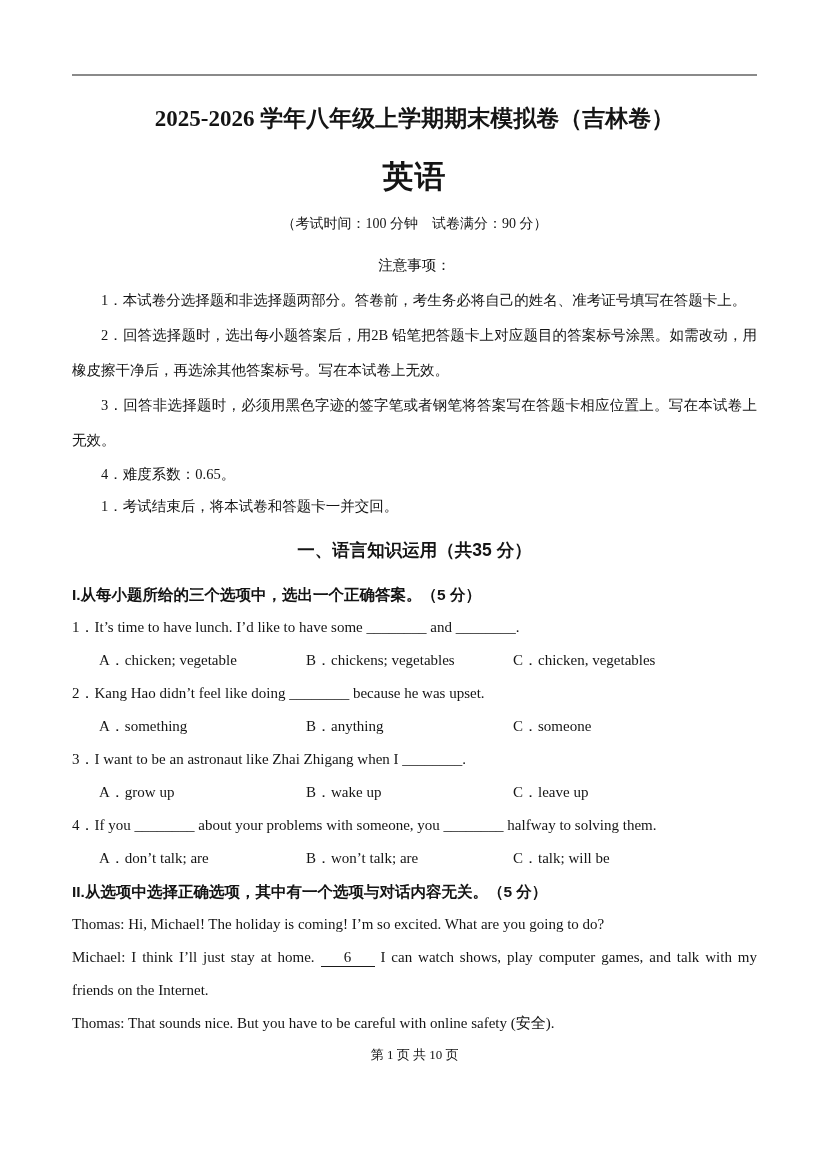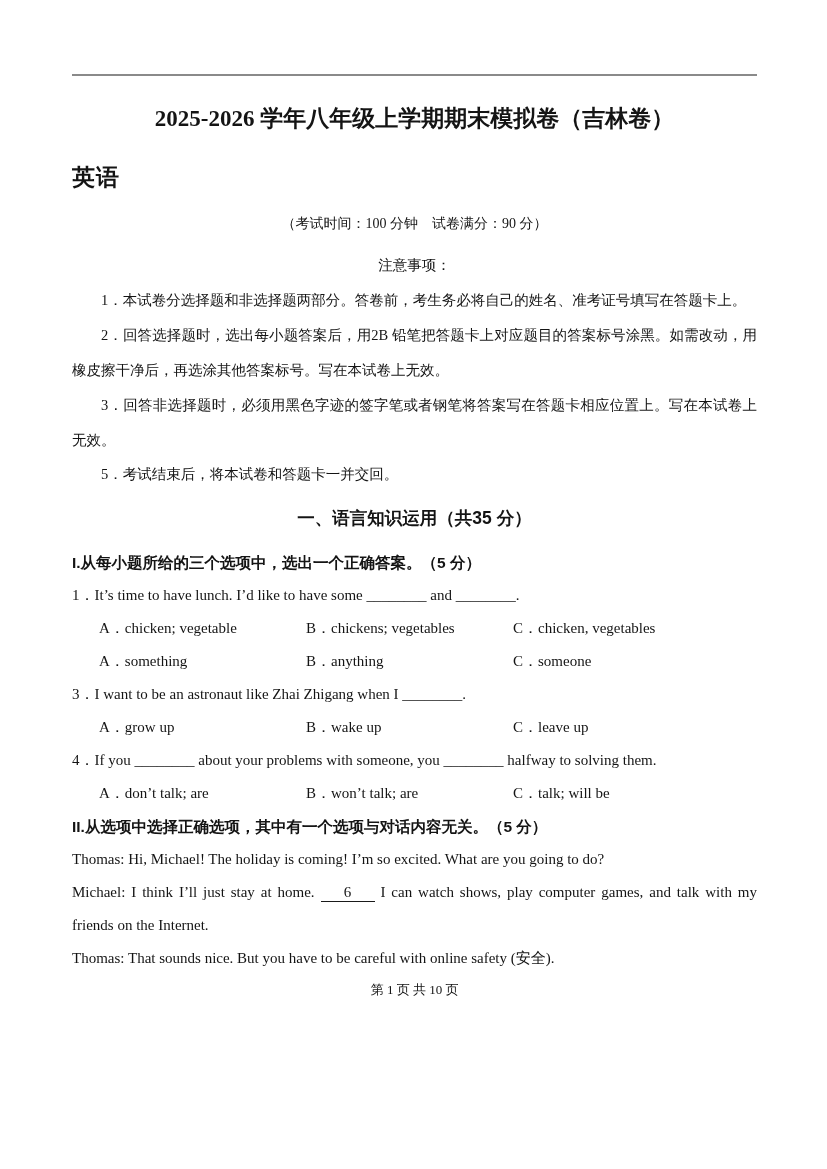--- a/index.html
+++ b/index.html
@@ -23,22 +23,22 @@
   .exam-title {
     margin: 28px 0 0 0;
     text-align: center;
     font-size: 23px;
     line-height: 30px;
     font-weight: bold;
     font-family: "Liberation Serif", "DejaVu Serif", serif;
   }
   .subject-title {
     margin: 22px 0 0 0;
-    text-align: left;
-    font-size: 23px;
+    text-align: center;
+    font-size: 31px;
     line-height: 42px;
     font-weight: 900;
     font-family: "Liberation Sans", "DejaVu Sans", sans-serif;
     letter-spacing: 1px;
   }
   .exam-info {
     margin: 16px 0 0 0;
     text-align: center;
     font-size: 14px;
     line-height: 20px;
@@ -109,37 +109,39 @@
 
   <h1 class="exam-title">2025-2026 学年八年级上学期期末模拟卷（吉林卷）</h1>
   <h2 class="subject-title">英语</h2>
   <p class="exam-info">（考试时间：100 分钟　试卷满分：90 分）</p>
 
   <div class="notice">
     <p class="notice-heading">注意事项：</p>
     <p class="indent">1．本试卷分选择题和非选择题两部分。答卷前，考生务必将自己的姓名、准考证号填写在答题卡上。</p>
     <p class="indent">2．回答选择题时，选出每小题答案后，用2B 铅笔把答题卡上对应题目的答案标号涂黑。如需改动，用橡皮擦干净后，再选涂其他答案标号。写在本试卷上无效。</p>
     <p class="indent">3．回答非选择题时，必须用黑色字迹的签字笔或者钢笔将答案写在答题卡相应位置上。写在本试卷上无效。</p>
-    <p class="indent short">5．考试结束后，将本试卷和答题卡一并交回。</p>
+    <p class="indent short">4．难度系数：0.65。</p>
+    <p class="indent short">1．考试结束后，将本试卷和答题卡一并交回。</p>
   </div>
 
   <h3 class="section-heading">一、语言知识运用（共35 分）</h3>
 
   <h4 class="part-heading">I.从每小题所给的三个选项中，选出一个正确答案。（5 分）</h4>
 
   <div class="question">
     <p class="q-text">1．It’s time to have lunch. I’d like to have some ________ and ________.</p>
     <div class="options">
       <span>A．chicken; vegetable</span>
       <span>B．chickens; vegetables</span>
       <span>C．chicken, vegetables</span>
     </div>
   </div>
 
   <div class="question">
+    <p class="q-text">2．Kang Hao didn’t feel like doing ________ because he was upset.</p>
     <div class="options">
       <span>A．something</span>
       <span>B．anything</span>
       <span>C．someone</span>
     </div>
   </div>
 
   <div class="question">
     <p class="q-text">3．I want to be an astronaut like Zhai Zhigang when I ________.</p>
     <div class="options">

